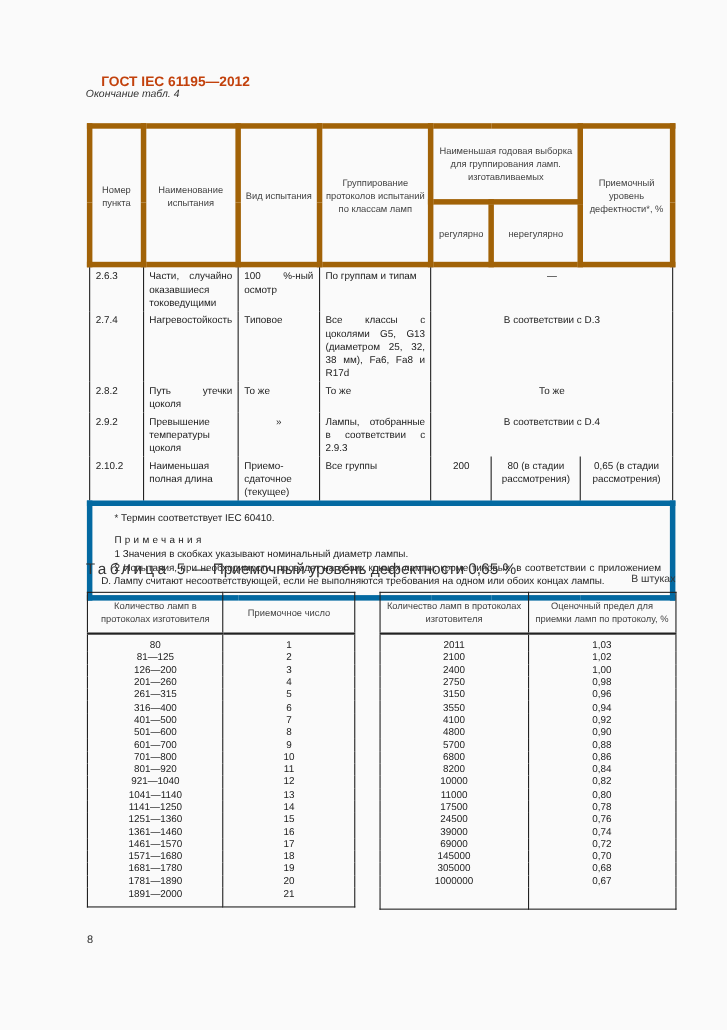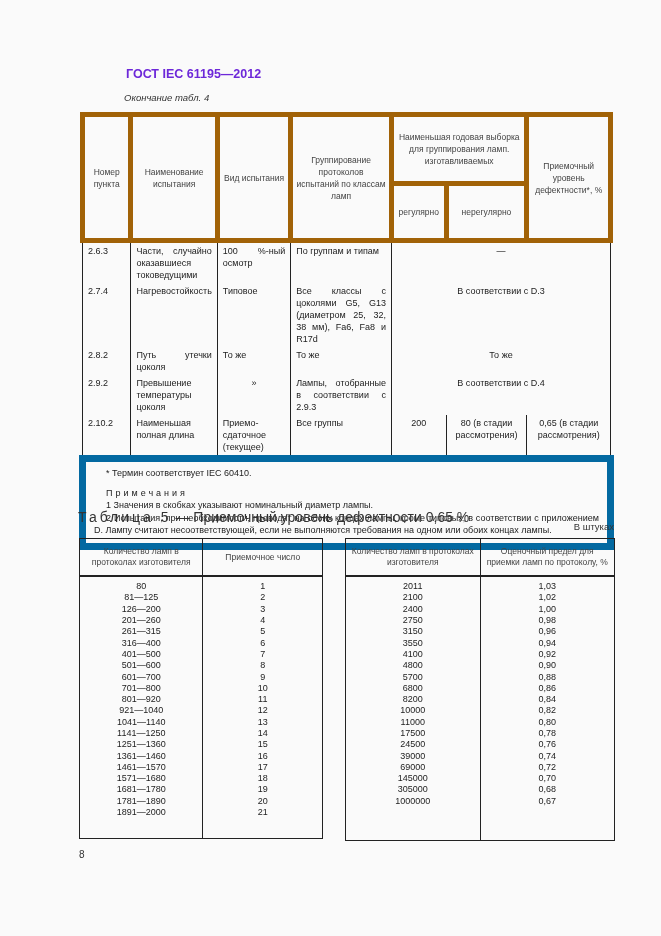--- a/index.html
+++ b/index.html
@@ -2,47 +2,47 @@
 <html><head>
   <meta charset="utf-8">
   <style>
     html, body { margin: 0; padding: 0; }
     body {
       width: 661px; height: 936px; background: #fafafa;
       font-family: "Liberation Sans", sans-serif; color: #222;
       position: relative; overflow: hidden;
     }
     .doc-header {
-      position: absolute; left: 94px; top: 67px;
-      font-weight: bold; font-size: 12.5px; color: #6d28d9; padding-left: 32px;
+      position: absolute; left: 60px; top: 67px;
+      font-weight: bold; font-size: 12.5px; color: #c2410c; padding-left: 32px;
     }
     .caption4 {
-      position: absolute; left: 78px; top: 92px;
-      font-style: italic; font-size: 9.5px; color: #333; margin-left: 46px;
+      position: absolute; left: 78px; top: 80px;
+      font-style: italic; font-size: 9.5px; color: #333;
     }
     table { border-collapse: collapse; }
     .t4 {
       position: absolute; left: 79px; top: 112px; width: 535px;
       font-size: 9px; line-height: 12px;
     }
     .t4 td, .t4 th {
       border-left: 1px solid #222; border-right: 1px solid #222;
       vertical-align: top; padding: 2px 5px;
     }
     .t4 th {
       border: 5px solid #a16207; font-weight: normal; text-align: center;
       vertical-align: middle; font-size: 8.5px; color: #444; padding: 14px 3px;
     }
     .t4 thead tr.sub th { height: 24px; }
     .t4 tbody tr:first-child td { border-top: 2px solid #222; }
     .t4 tbody tr.last td { border-bottom: 1px solid #222; margin-left: 36px; }
     .t4 .j { text-align: justify; }
     .t4 .c { text-align: center; }
     .t4 .foot td {
-      border: 7px solid #0369a1; padding: 5px 8px 6px 8px;
+      border: 5px solid #0369a1; padding: 5px 8px 6px 8px;
       font-size: 9px; line-height: 12.5px; vertical-align: top;
     }
     .foot p { margin: 0; text-indent: 12px; }
     .foot .spaced { letter-spacing: 3px; margin-top: 7px; }
     .t5-title {
       position: absolute; left: 78px; top: 509px; font-size: 14px; color: #333;
     }
     .t5-title .lbl { letter-spacing: 3px; }
     .units {
       position: absolute; right: 47px; top: 521px; font-size: 9.5px; color: #333; text-align: right;
@@ -53,21 +53,21 @@
     .t5 th {
       border: 1px solid #222; font-weight: normal; font-size: 8.5px;
       color: #444; text-align: center; vertical-align: middle; height: 36px;
       padding: 0 3px; line-height: 11px;
     }
     .t5 td {
       border-left: 1px solid #222; border-right: 1px solid #222;
       text-align: center; padding: 0; height: 11.3px;
     }
     .t5 tbody tr:first-child td { border-top: 2px solid #222; padding-top: 4px; }
-    .t5 tbody tr:last-child td { border-bottom: 1px solid #222; padding-bottom: 20px; }
+    .t5 tbody tr:last-child td { border-bottom: 1px solid #222; padding-bottom: 6px; }
     .t5 tbody tr.pad td { height: 13px; border-bottom: 1px solid #222; }
     .t5a { left: 79px; width: 244px; }
     .t5b { left: 345px; width: 270px; }
     .pageno { position: absolute; left: 79px; top: 849px; font-size: 10px; color: #333; }
   </style>
 </head>
 <body>
 
 <div class="doc-header">ГОСТ IEC 61195—2012</div>
 <div class="caption4">Окончание табл. 4</div>

